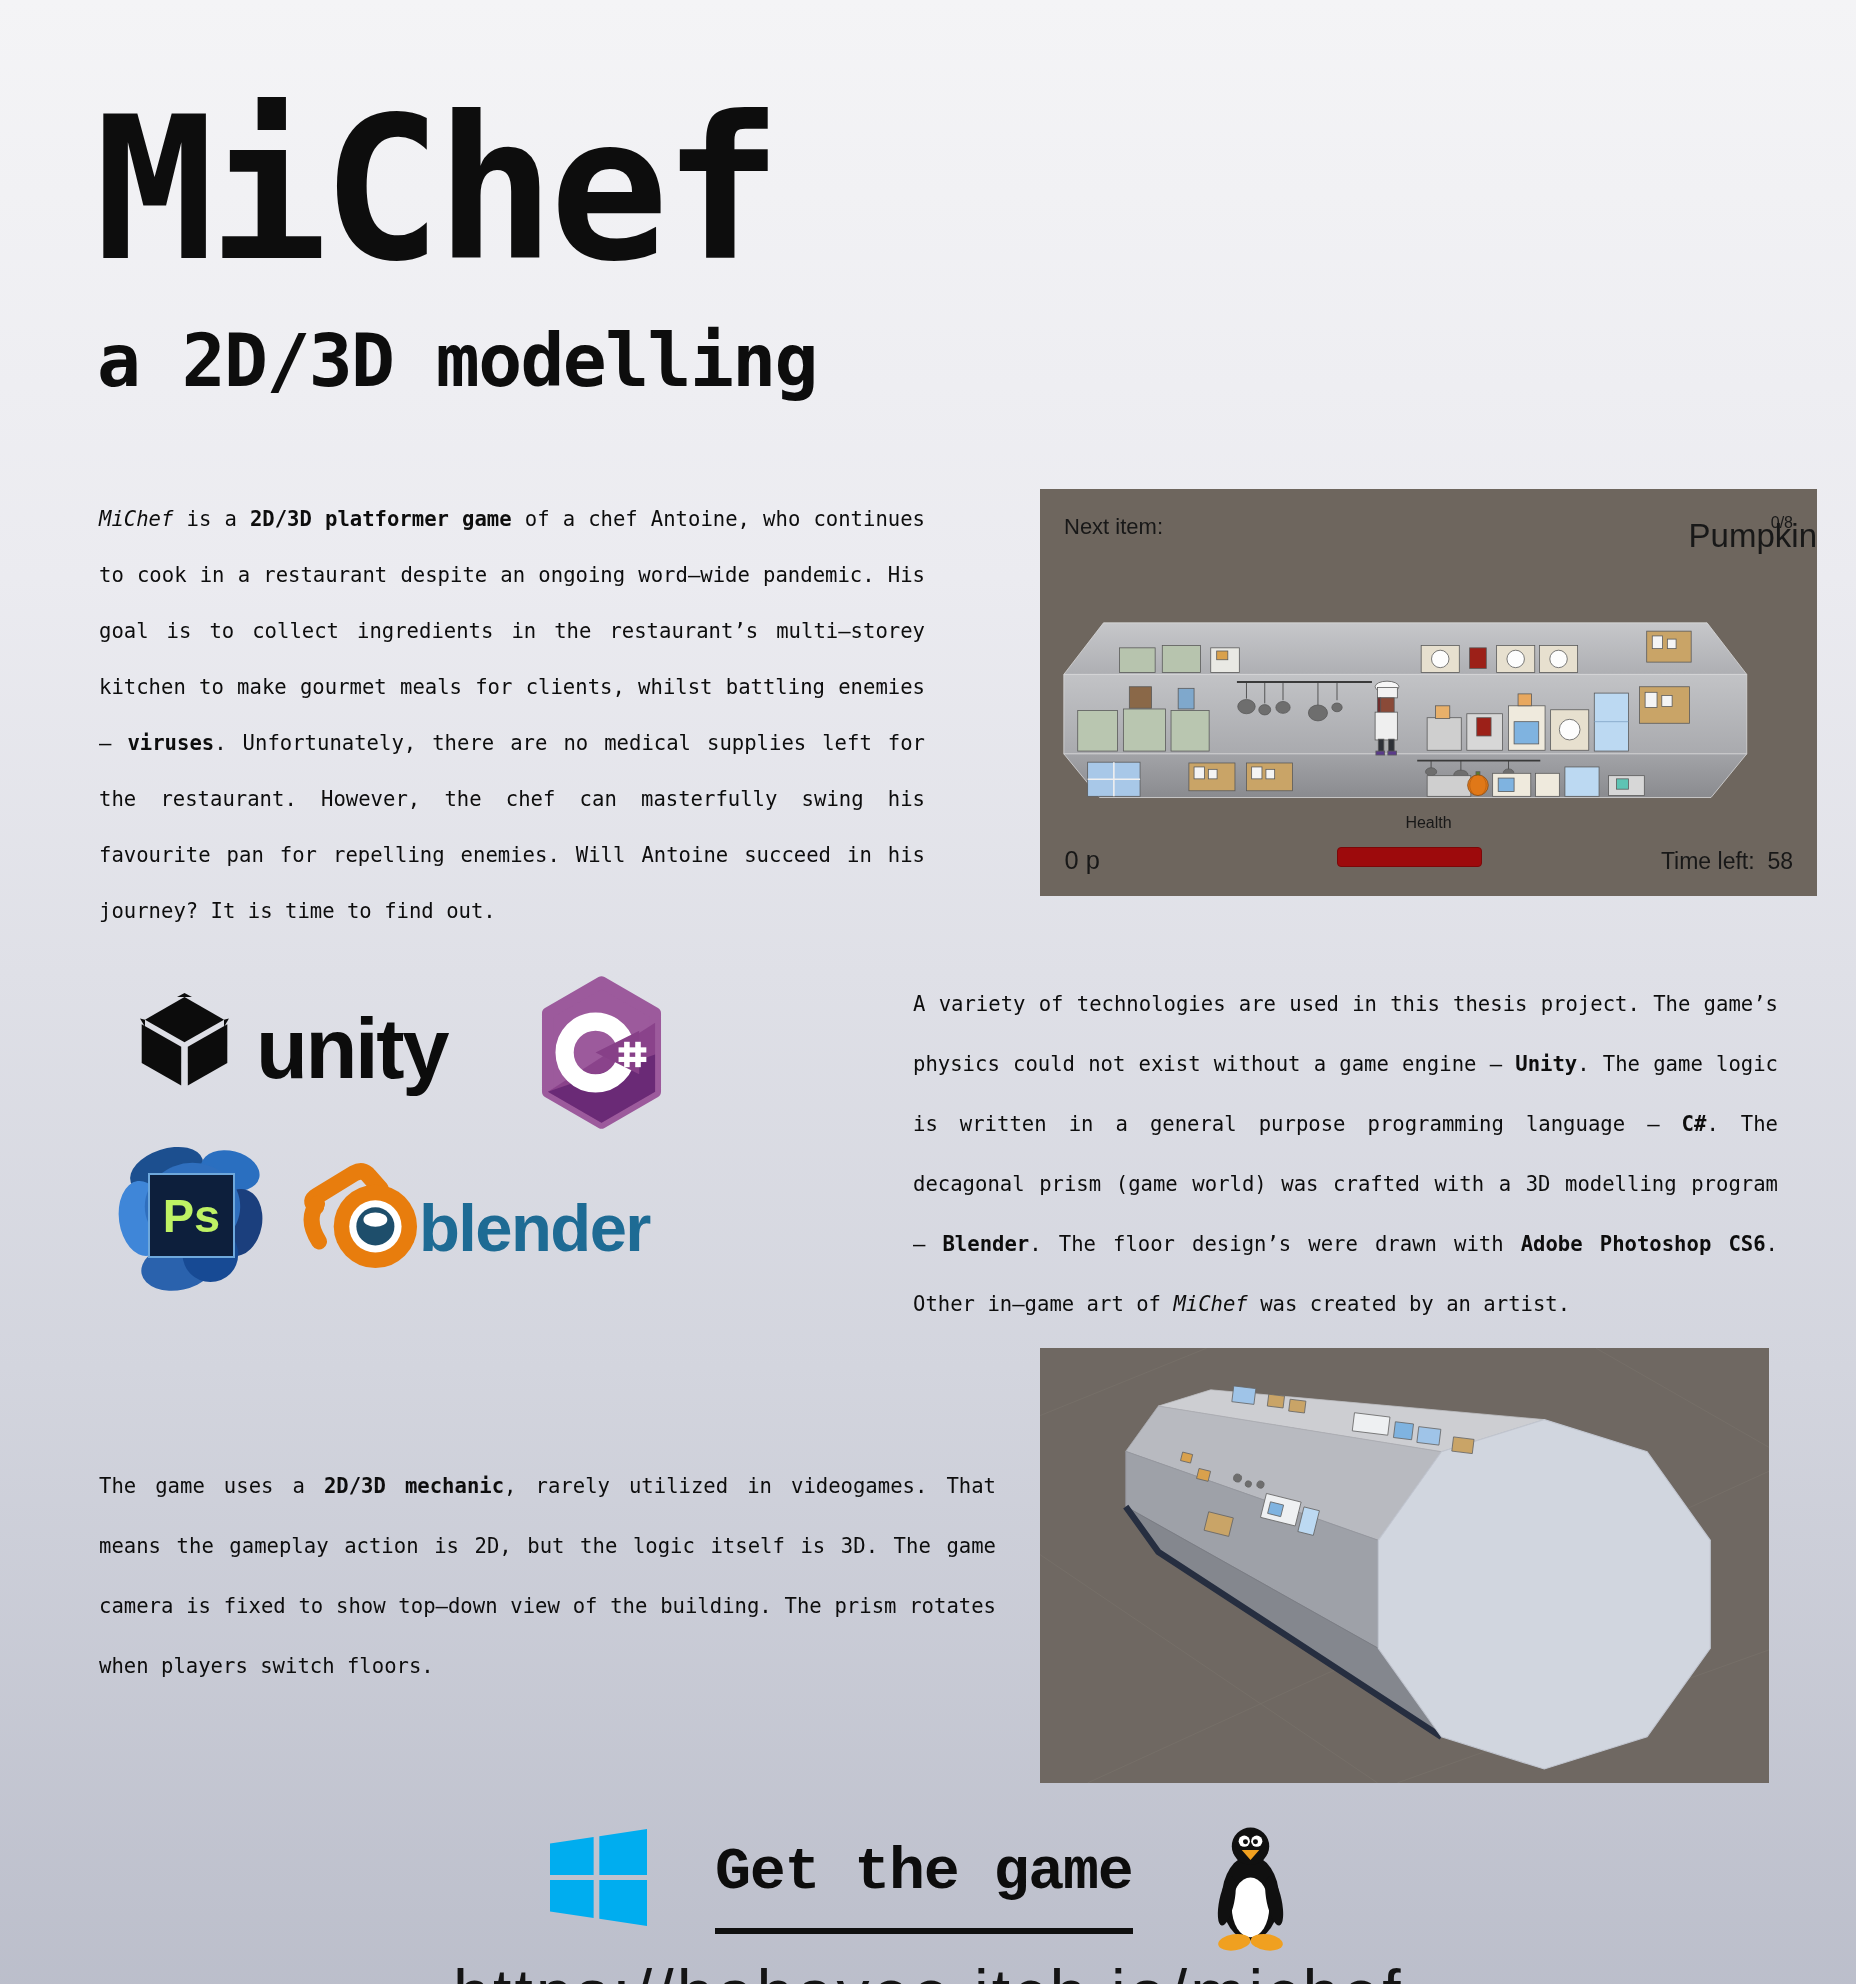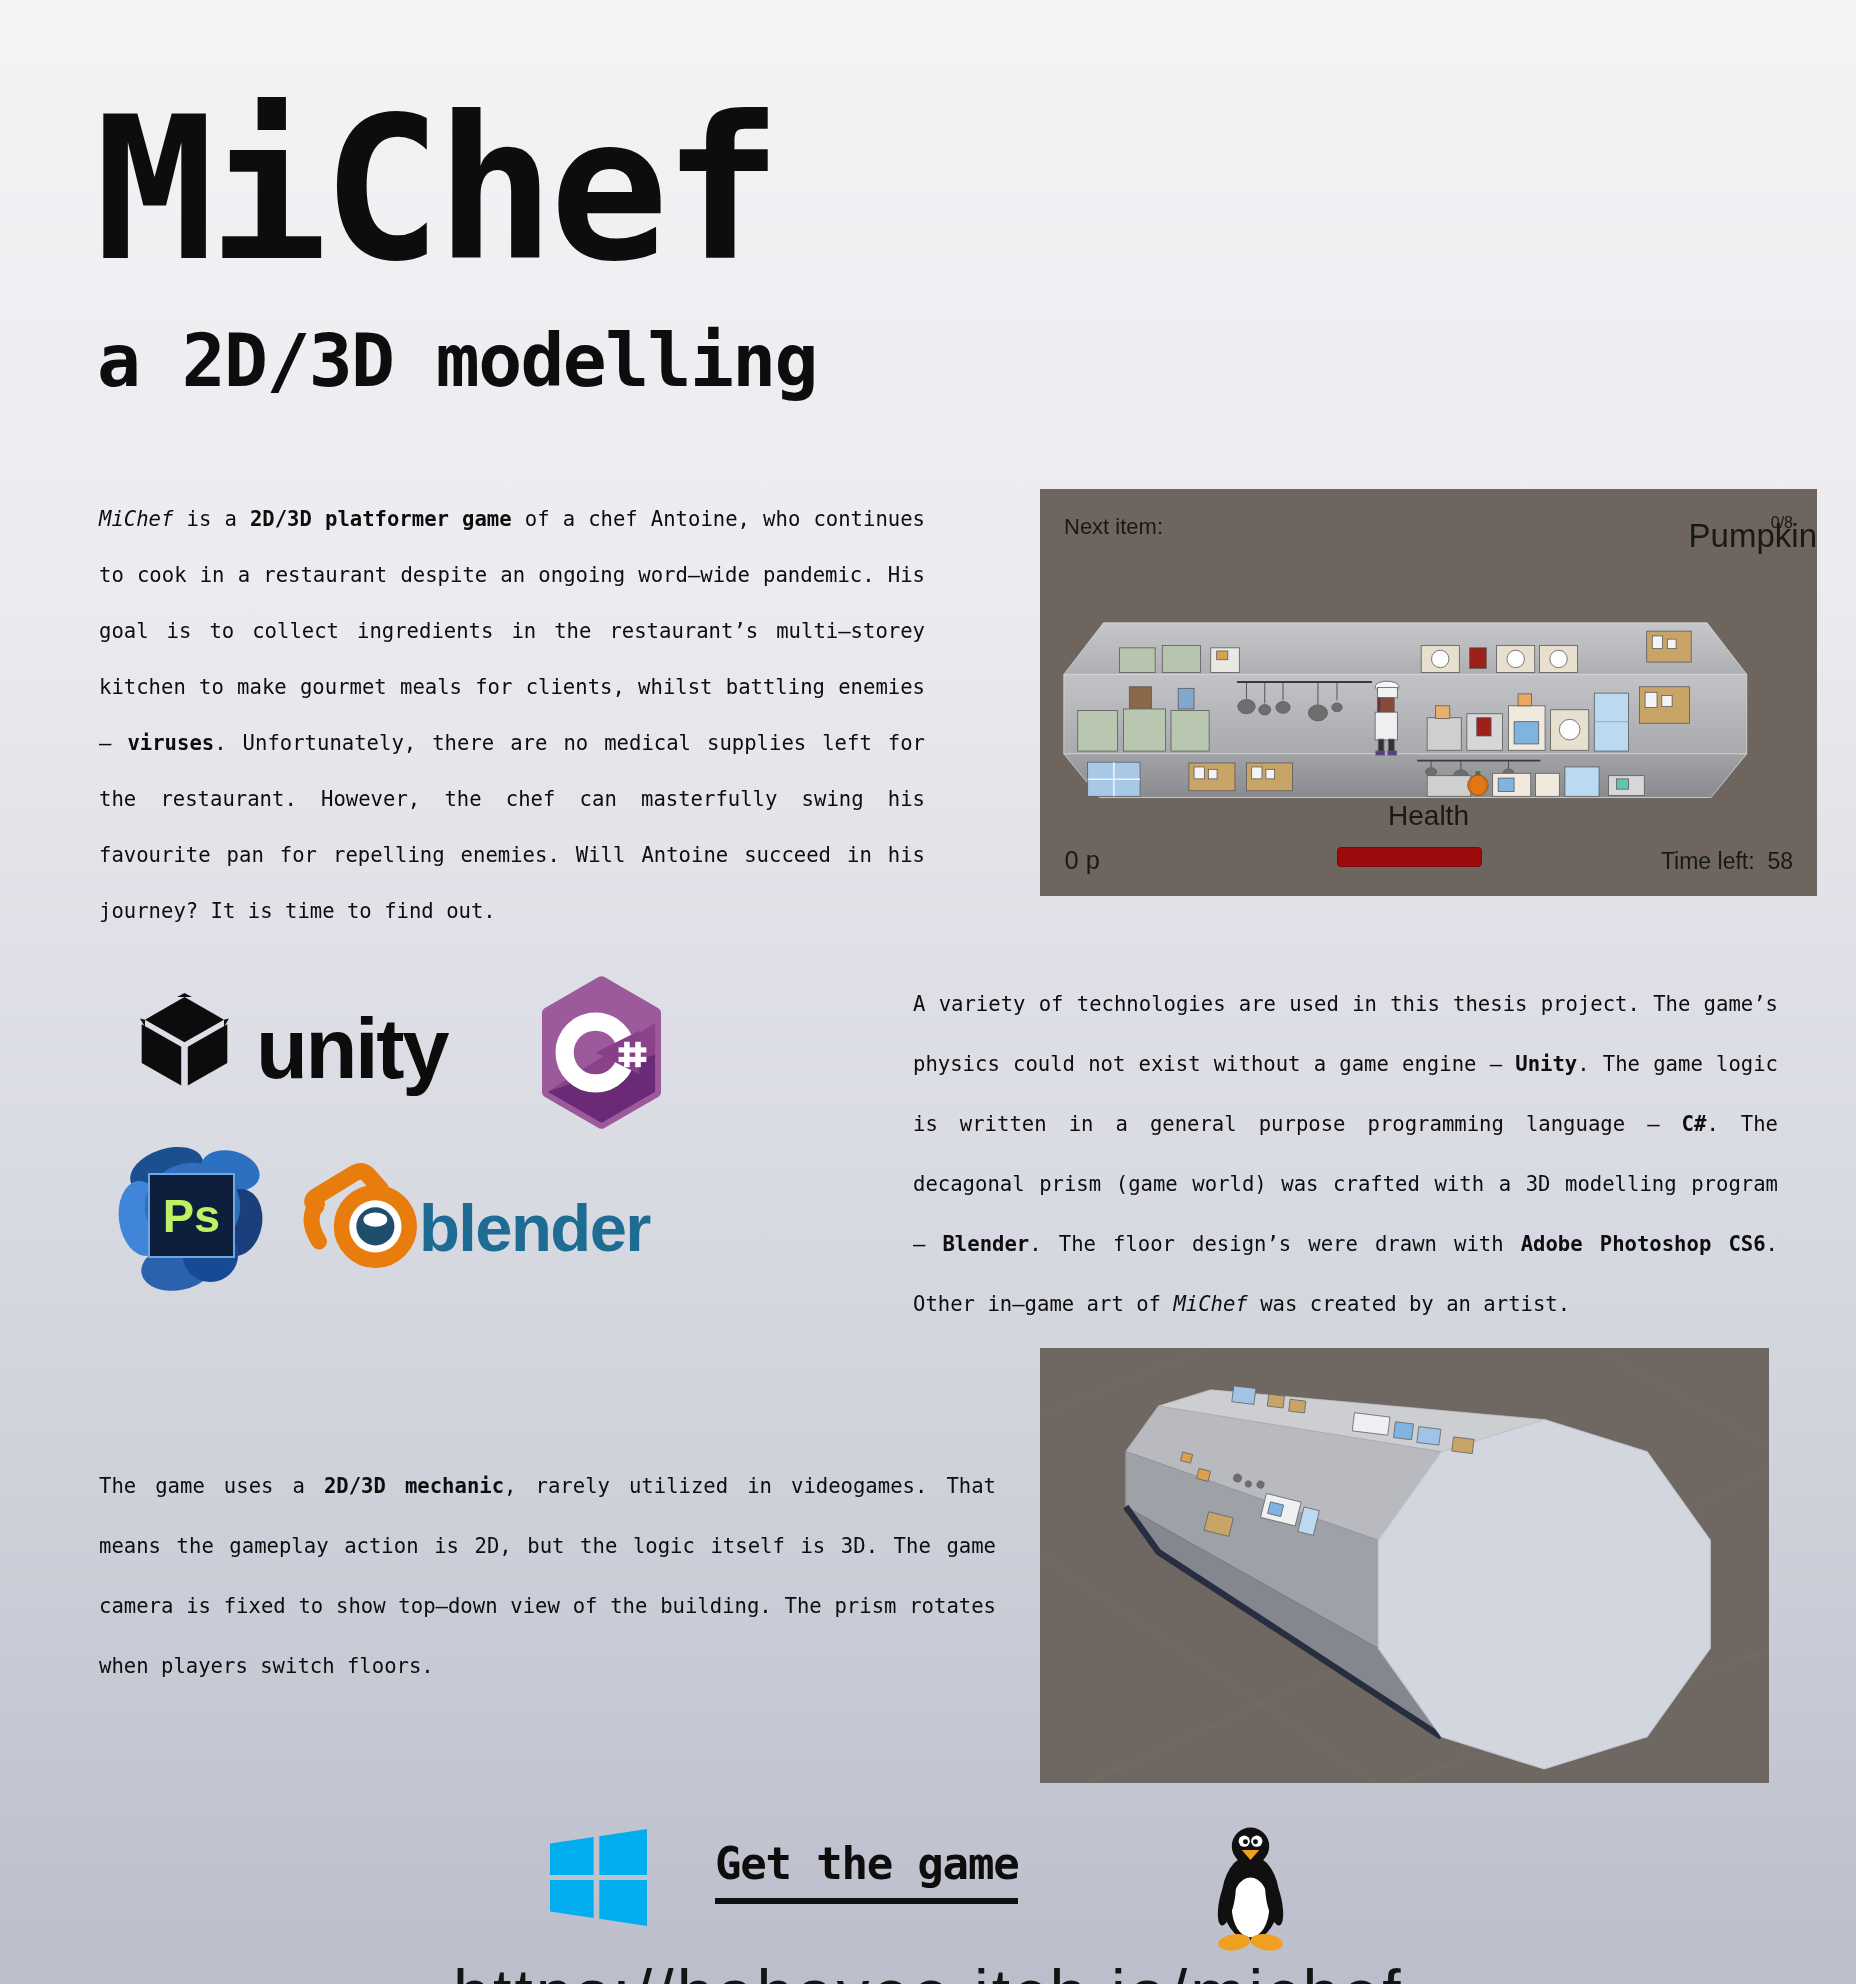--- a/index.html
+++ b/index.html
@@ -18,31 +18,31 @@
   .par1{left:99px;top:470px;width:826px;line-height:56px;}
   .par2{left:913px;top:953px;width:865px;line-height:60px;}
   .par3{left:99px;top:1435px;width:897px;line-height:60px;}
   
   .game-box{left:1040px;top:489px;width:729px;height:407px;background:#6e665e;padding-left:48px;}
   .game-box .hud{font-family:"Liberation Sans",sans-serif;color:#181818;}
   .hud-next-label{left:24px;top:24.6px;font-size:22px;}
   .hud-item{left:0;right:0;top:28px;text-align:right;font-size:33px;}
   .hud-count{right:24px;top:24.6px;font-size:16px;}
   .hud-score{left:24.6px;bottom:20.6px;font-size:25.4px;}
-  .hud-health-label{left:0;right:0;bottom:64px;text-align:center;font-size:28px;}
+  .hud-health-label{left:0;right:0;bottom:64px;text-align:center;font-size:16px;}
   .hud-bar{left:297px;bottom:29px;width:143px;height:18px;background:#9d0a0c;border:1.2px solid #7c0708;border-radius:4px;}
   .hud-time{right:24px;bottom:20.6px;font-size:23px;}
   
   .unity-word{left:256px;top:1000px;font-family:"Liberation Sans",sans-serif;font-weight:bold;font-size:85px;letter-spacing:-2.4px;color:#0c0c0c;}
   .blender-word{left:419px;top:1189px;font-family:"Liberation Sans",sans-serif;font-weight:bold;font-size:67px;letter-spacing:-1.6px;color:#1e6b94;}
   .ps-chip{left:148px;top:1173px;width:83px;height:81px;background:#0d1f3c;border:2px solid #6ea8dc;display:flex;align-items:center;justify-content:center;font-family:"Liberation Sans",sans-serif;font-weight:bold;font-size:47px;color:#bef264;}
   
   .prism-box{left:1040px;top:1348px;width:729px;height:435px;background:#6f6862;}
   
-  .get-heading{left:715px;top:1838px;font-size:44px;font-weight:bold;letter-spacing:-1.2px;border-bottom:6.7px solid #101010;padding-bottom:9px;}
+  .get-heading{left:715px;top:1838px;font-size:60px;font-weight:bold;letter-spacing:-1.2px;border-bottom:6.7px solid #101010;padding-bottom:22px;font-family:Liberation Mono, monospace;}
   .url{left:0;right:0;top:1955px;text-align:center;font-family:"Liberation Sans",sans-serif;font-size:66px;letter-spacing:3.2px;color:#141414;}
 </style>
 </head>
 <body>
 
 <div class="abs title">MiChef</div>
 <div class="abs subtitle">a 2D/3D modelling</div>
 
 <p class="abs pix-par par1"><span class="i">MiChef</span><span> is a </span><span class="b">2D/3D platformer game</span><span> of a chef Antoine, who continues to cook in a restaurant despite an ongoing word–wide pandemic. His goal is to collect ingredients in the restaurant’s multi–storey kitchen to make gourmet meals for clients, whilst battling enemies – </span><span class="b">viruses</span><span>. Unfortunately, there are no medical supplies left for the restaurant. However, the chef can masterfully swing his favourite pan for repelling enemies. Will Antoine succeed in his journey? It is time to find out.</span></p>
 

